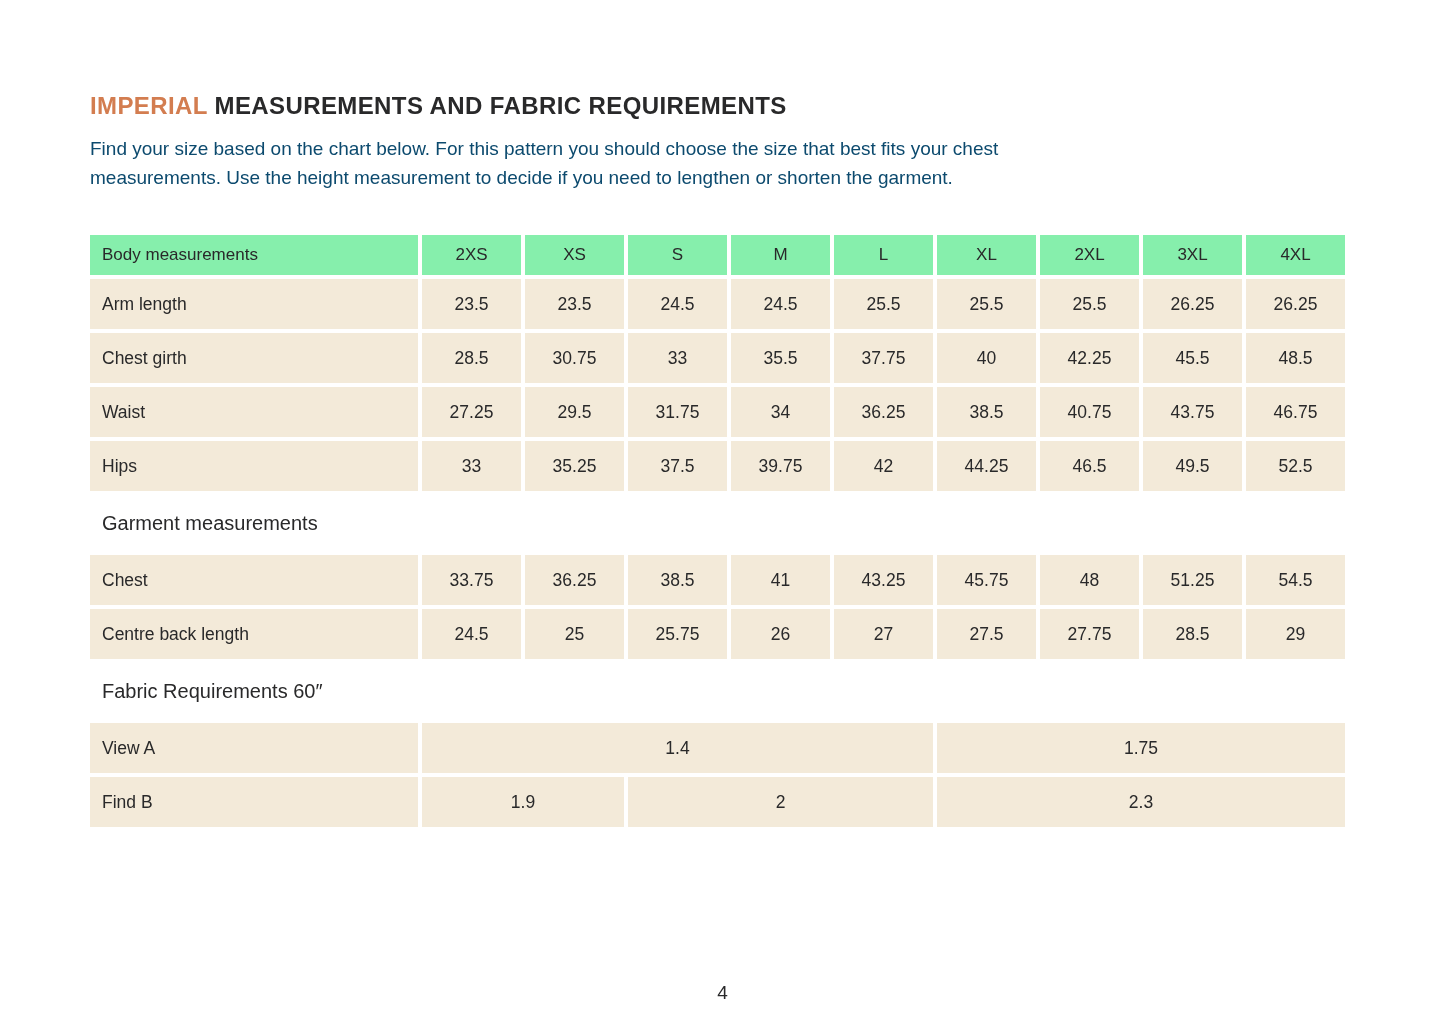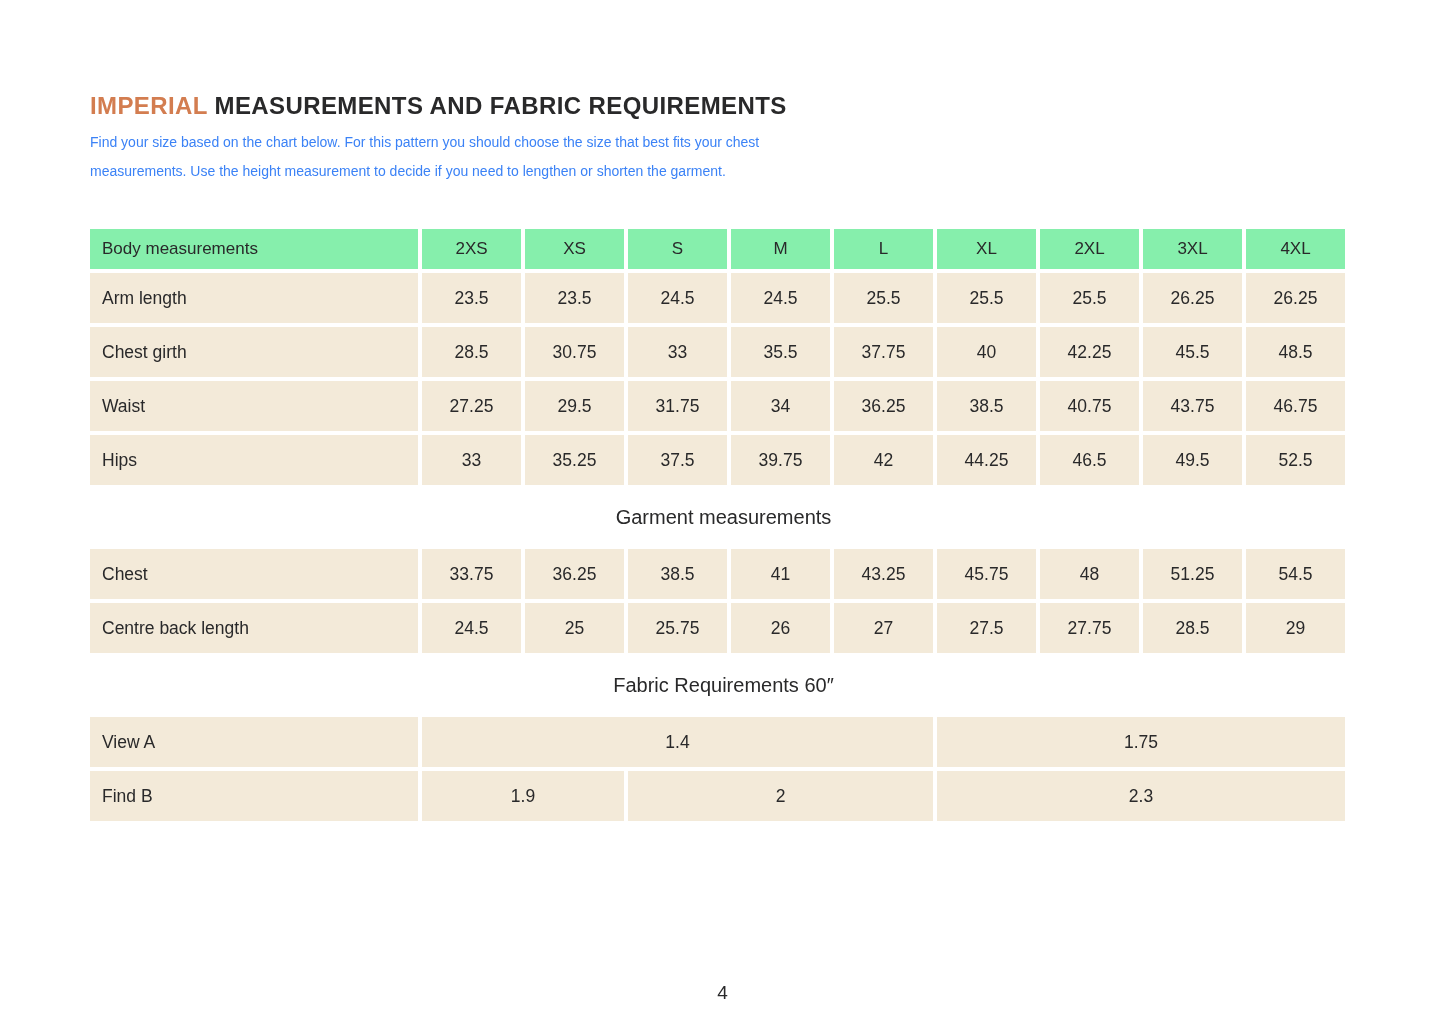--- a/index.html
+++ b/index.html
@@ -11,21 +11,21 @@
   html,body{background:#ffffff;}
   body{
     width:1445px;height:1030px;position:relative;
     font-family:"Liberation Sans", sans-serif;
     color:var(--text);
   }
   .page{width:1445px;height:1030px;position:relative;overflow:hidden;background:#fff;}
   .content{padding:92px 90px 0 90px;}
   .title{font-size:24px;font-weight:700;letter-spacing:0.4px;color:var(--text);}
   .title .accent{color:var(--accent);}
-  .intro{margin-top:8px;font-size:14px;line-height:29px;color:#3b82f6;}
+  .intro{margin-top:14px;font-size:19px;line-height:29px;color:#0c4a6e;}
   table.measure{
     margin-top:39px;
     border-collapse:separate;
     border-spacing:4px;
     table-layout:fixed;
     width:1263px;
     margin-left:-4px; 
   }
   col.c-label{width:328px;}
   col.c-size{width:99px;}
@@ -38,21 +38,21 @@
   td.row-label{
     background:var(--cell-bg);font-size:17.5px;text-align:left;
     padding-left:12px;height:50px;vertical-align:middle;
   }
   td.cell{
     background:var(--cell-bg);font-size:17.5px;text-align:center;
     height:50px;vertical-align:middle;padding:0;
   }
   td.section-heading{
     background:#ffffff;font-size:20px;color:var(--text);
-    text-align:center;padding-left:12px;height:56px;vertical-align:middle;
+    text-align:left;padding-left:12px;height:56px;vertical-align:middle;
   }
   .page-number{
     position:absolute;left:0;right:0;bottom:26px;
     text-align:center;font-size:19px;color:var(--text);
   }
 </style>
 </head>
 <body>
 
 <div class="page">

